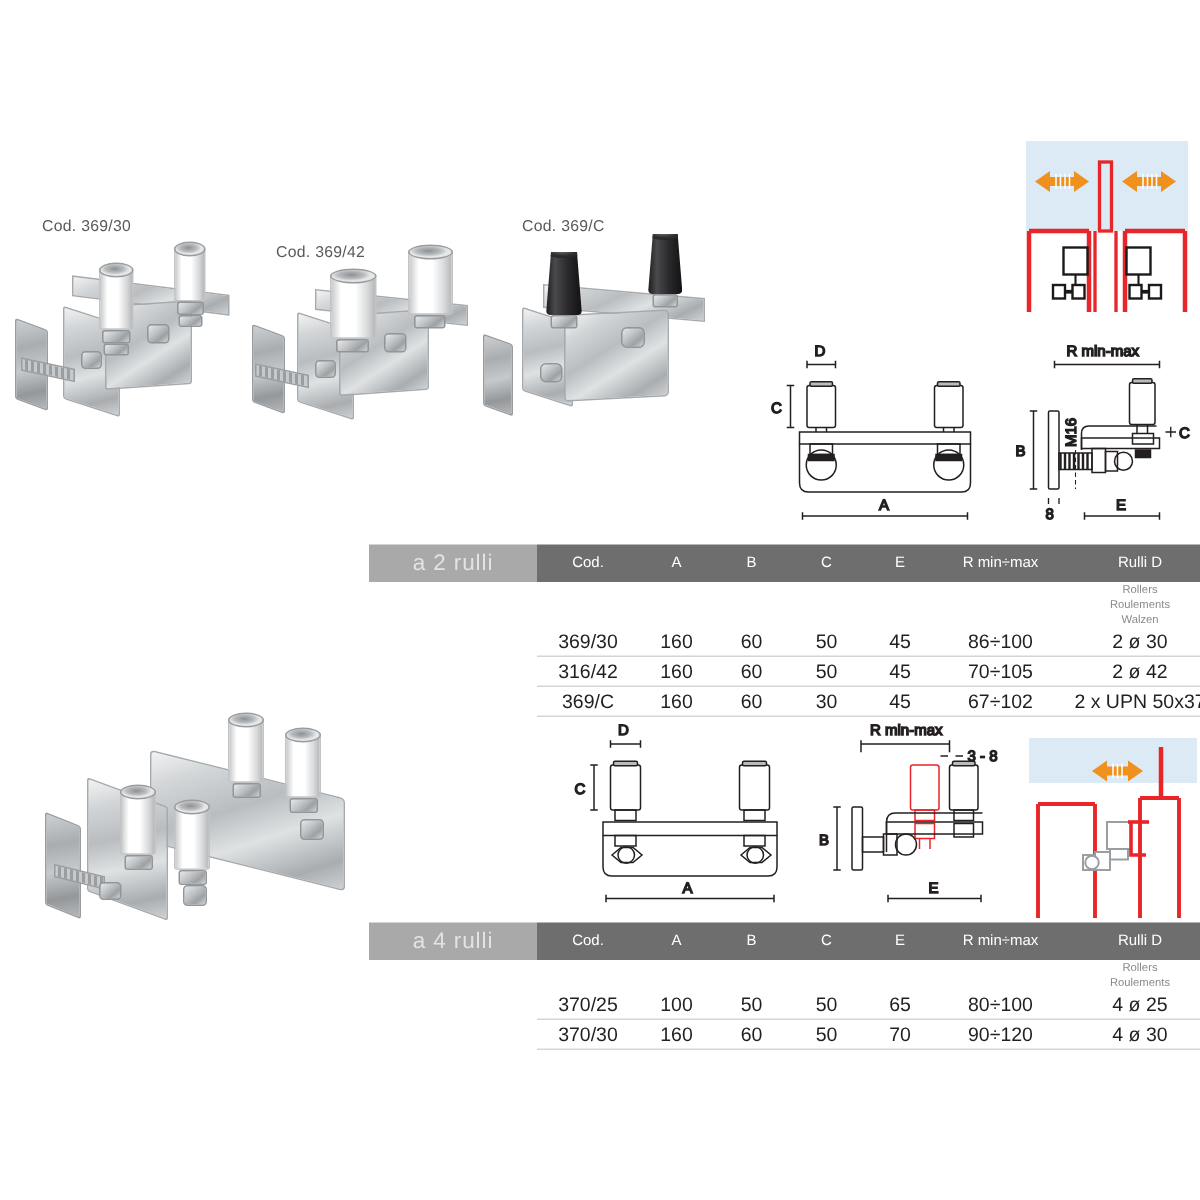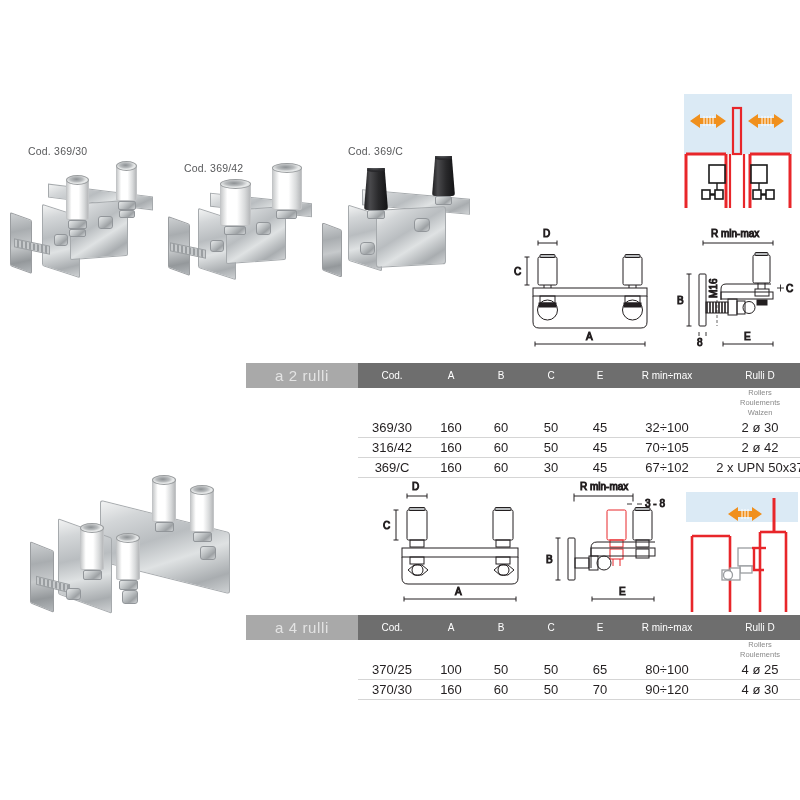--- a/index.html
+++ b/index.html
@@ -340,21 +340,21 @@
           <div>Walzen</div>
         </td>
       </tr>
       <tr class="data-row">
         <td class="empty"></td>
         <td>369/30</td>
         <td>160</td>
         <td>60</td>
         <td>50</td>
         <td>45</td>
-        <td>32÷100</td>
+        <td>86÷100</td>
         <td>2 ø 30</td>
       </tr>
       <tr class="data-row">
         <td class="empty"></td>
         <td>316/42</td>
         <td>160</td>
         <td>60</td>
         <td>50</td>
         <td>45</td>
         <td>70÷105</td>

